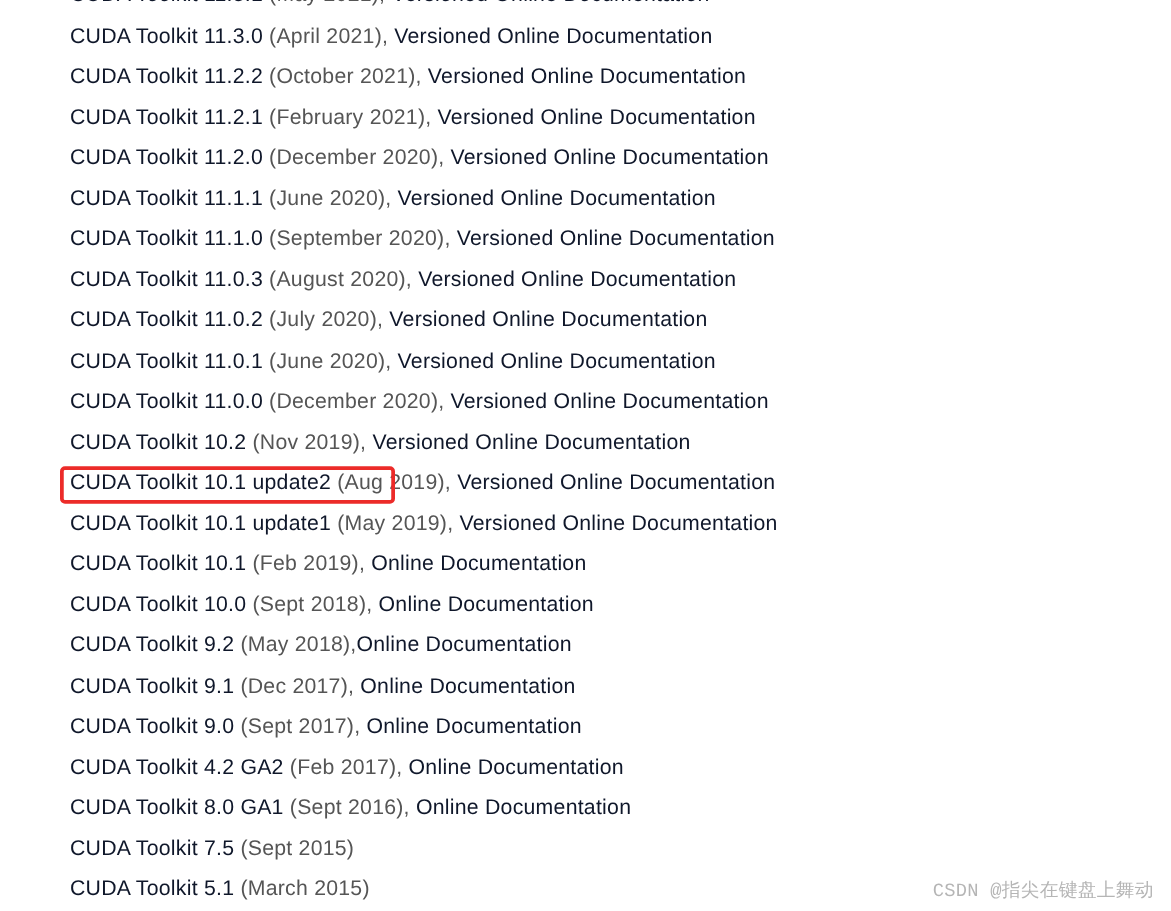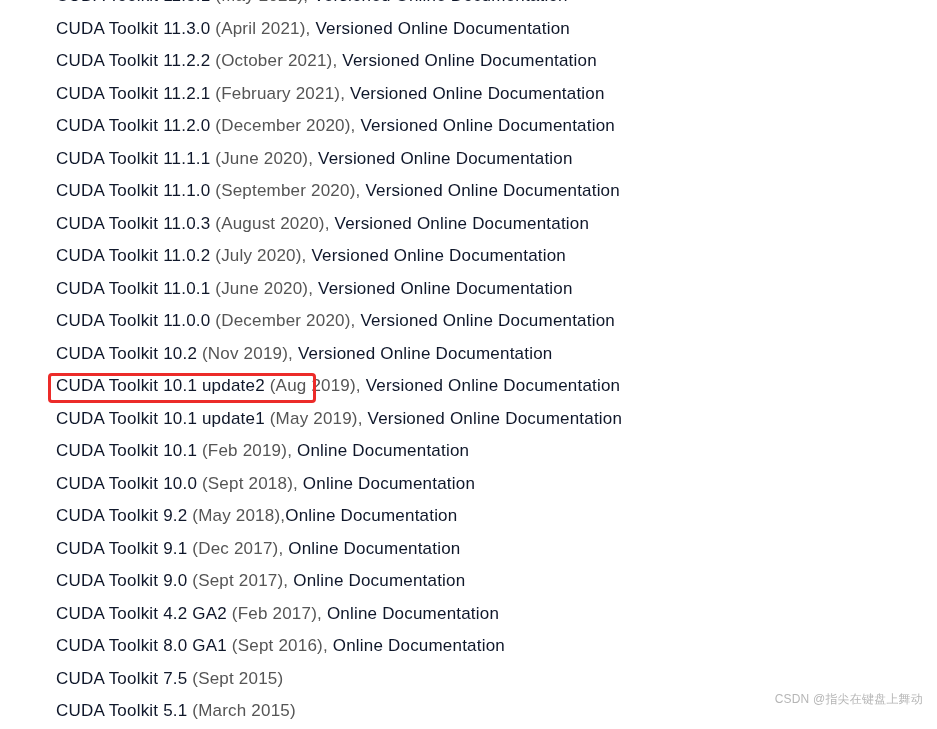--- a/index.html
+++ b/index.html
@@ -44,25 +44,25 @@
       position: absolute;
       border: 3px solid #ec2b29;
       border-radius: 4px;
       left: -8px;
       top: -3px;
       height: 30px;
       pointer-events: none;
     }
     .watermark {
       position: absolute;
-      bottom: 21px;
+      bottom: 7px;
       right: 14px;
       color: rgba(120,120,120,0.55);
-      font-size: 12px;
-      font-family: Liberation Sans, sans-serif;
+      font-size: 15px;
+      font-family: Liberation Mono, monospace;
       pointer-events: none;
     }
   </style>
 </head>
 <body>
 
 <div class="list top-cut">
     <div class="item"><a class="link">CUDA Toolkit 11.3.1</a><span class="plain"> (May 2021), </span><a class="link">Versioned Online Documentation</a></div>
     <div class="item"><a class="link">CUDA Toolkit 11.3.0</a><span class="plain"> (April 2021), </span><a class="link">Versioned Online Documentation</a></div>
     <div class="item"><a class="link">CUDA Toolkit 11.2.2</a><span class="plain"> (October 2021), </span><a class="link">Versioned Online Documentation</a></div>

